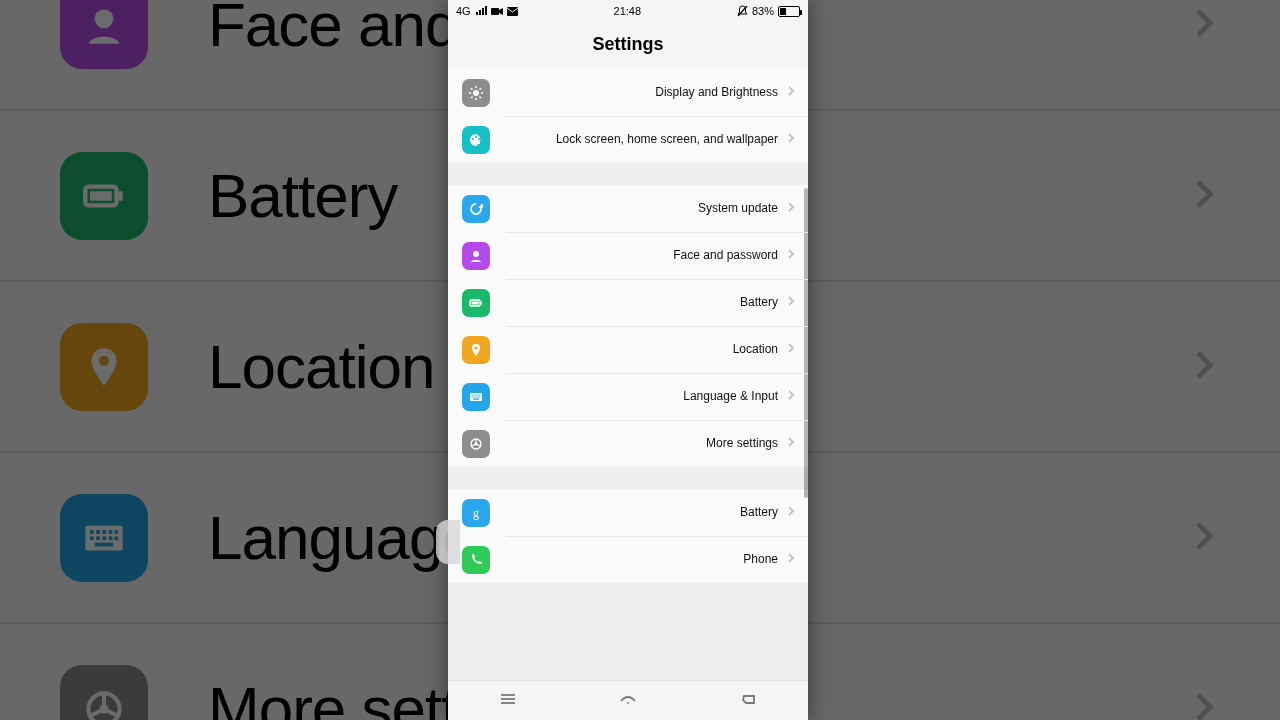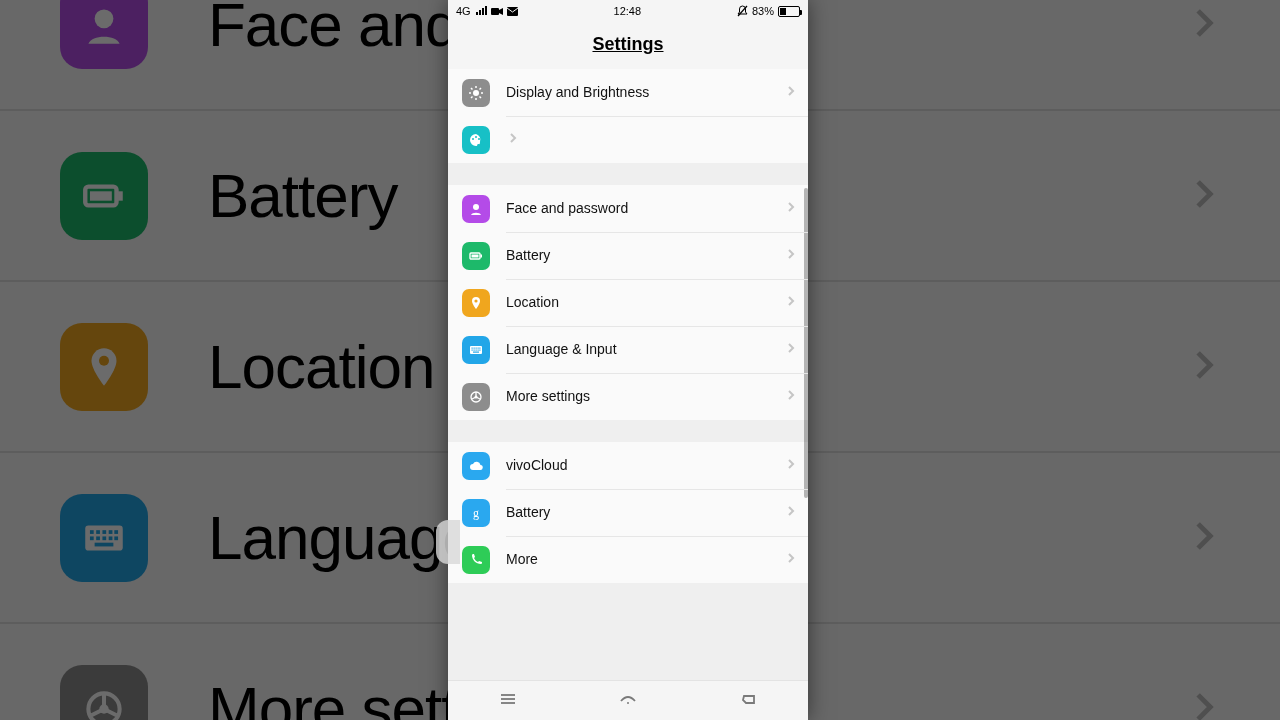--- a/index.html
+++ b/index.html
@@ -16,29 +16,29 @@
 
   
   .phone { position: absolute; left: 448px; top: 0; width: 360px; height: 720px; background: #f0abfc; box-shadow: 0 0 20px rgba(0,0,0,0.5); display: flex; flex-direction: column; }
   .statusbar { height: 22px; display: flex; align-items: center; font-size: 11px; padding: 0 8px; color: #000; justify-content: space-between; background: #f5f5f5; }
   .sb-left, .sb-right { display: flex; align-items: center; gap: 4px; }
   .sb-center { font-weight: 500; }
   .battery-shell { width: 22px; height: 11px; border: 1px solid #000; border-radius: 2px; position: relative; }
   .battery-shell::after { content: ""; position: absolute; right: -3px; top: 3px; width: 2px; height: 5px; background: #000; border-radius: 0 1px 1px 0; }
   .battery-fill { position: absolute; left: 1px; top: 1px; bottom: 1px; width: 30%; background: #000; }
 
-  .title { text-align: center; font-size: 18px; font-weight: 600; padding: 12px 0 14px; color: #000; background: #f5f5f5; text-decoration: underline; }
+  .title { text-align: center; font-size: 18px; font-weight: 600; padding: 12px 0 14px; color: #000; background: #f5f5f5; }
 
   .list { flex: 1; overflow: hidden; background: #efefef; }
   .group { background: #fafafa; margin-bottom: 22px; }
   .row { display: flex; align-items: center; min-height: 47px; padding: 6px 10px 6px 14px; position: relative; }
   .row + .row::before { content: ""; position: absolute; left: 58px; right: 0; top: 0; height: 1px; background: #e6e6e6; }
   .ic { width: 28px; height: 28px; border-radius: 7px; flex-shrink: 0; display: flex; align-items: center; justify-content: center; margin-right: 16px; }
   .ic svg { width: 16px; height: 16px; fill: #fff; }
-  .label { font-size: 14px; color: #111; line-height: 1.25; flex: 1; padding-right: 6px; }
+  .label { font-size: 12px; color: #111; line-height: 1.25; flex: 1; padding-right: 6px; text-align: right; }
   .chev { flex-shrink: 0; }
   .chev svg { width: 14px; height: 14px; stroke: #c5c5c5; stroke-width: 2; fill: none; }
 
   .scroll-ind { position: absolute; right: 0; top: 188px; width: 4px; height: 310px; background: rgba(0,0,0,0.28); border-radius: 2px; }
 
   .navbar { height: 40px; display: flex; align-items: center; justify-content: space-around; background: #f5f5f5; border-top: 1px solid #e3e3e3; }
   .navbtn svg { width: 20px; height: 20px; stroke: #7a7a7a; stroke-width: 1.8; fill: none; }
 
   .side-handle { position: absolute; left: -12px; top: 520px; width: 24px; height: 44px; background: #d8d8d8; border-radius: 12px 0 0 12px; opacity: 0.8; }
 </style>
@@ -138,21 +138,21 @@
           </svg>
         <svg width="12" height="9" viewBox="0 0 12 9">
             <rect x="0" y="1" width="8" height="7" rx="1" fill="#000"></rect>
             <path d="M8 3l4-2v7l-4-2z" fill="#000"></path>
           </svg>
         <svg width="11" height="9" viewBox="0 0 11 9">
             <rect x="0" y="0" width="11" height="9" rx="1" fill="#000"></rect>
             <path d="M0 1l5.5 4L11 1" stroke="#f5f5f5" stroke-width="1" fill="none"></path>
           </svg>
       </div>
-      <div class="sb-center">12:48</div>
+      <div class="sb-center">21:48</div>
       <div class="sb-right">
         <svg width="11" height="12" viewBox="0 0 11 12">
             <path d="M5.5 1a3 3 0 00-3 3v3L1 9h9l-1.5-2V4a3 3 0 00-3-3z" fill="none" stroke="#000" stroke-width="1"></path>
             <line x1="1" y1="11" x2="10" y2="1" stroke="#000" stroke-width="1.2"></line>
           </svg>
         <span>83%</span>
         <span class="battery-shell">
             <span class="battery-fill"></span>
           </span>
       </div>
@@ -186,26 +186,39 @@
           </div>
           <div class="row">
             <span class="ic" style="background:#17c0c6">
               <svg viewBox="0 0 16 16">
                 <path d="M8 2a6 6 0 100 12c2 0 1-2 2-2s2 1 2-2a6 6 0 00-4-8z" fill="#fff"></path>
                 <circle cx="5" cy="7" r="1" fill="#17c0c6"></circle>
                 <circle cx="8" cy="5" r="1" fill="#17c0c6"></circle>
                 <circle cx="11" cy="7" r="1" fill="#17c0c6"></circle>
               </svg>
             </span>
+            <span class="label">Lock screen, home screen, and wallpaper</span>
             <span class="chev"><svg viewBox="0 0 14 14">
                 <polyline points="5,3 9,7 5,11"></polyline>
               </svg></span>
           </div>
         </div>
         <div class="group">
+          <div class="row">
+            <span class="ic" style="background:#2aa8ef">
+              <svg viewBox="0 0 16 16">
+                <path d="M8 3a5 5 0 104.5 2.8L14 4" fill="none" stroke="#fff" stroke-width="1.8"></path>
+                <path d="M14 3v3h-3" fill="none" stroke="#fff" stroke-width="1.8"></path>
+              </svg>
+            </span>
+            <span class="label">System update</span>
+            <span class="chev"><svg viewBox="0 0 14 14">
+                <polyline points="5,3 9,7 5,11"></polyline>
+              </svg></span>
+          </div>
           <div class="row">
             <span class="ic" style="background:#b44be8">
               <svg viewBox="0 0 16 16">
                 <circle cx="8" cy="6" r="3" fill="#fff"></circle>
                 <path d="M3 14c1-3 9-3 10 0z" fill="#fff"></path>
               </svg>
             </span>
             <span class="label">Face and password</span>
             <span class="chev"><svg viewBox="0 0 14 14">
                 <polyline points="5,3 9,7 5,11"></polyline>
@@ -273,46 +286,35 @@
             <span class="label">More settings</span>
             <span class="chev"><svg viewBox="0 0 14 14">
                 <polyline points="5,3 9,7 5,11"></polyline>
               </svg></span>
           </div>
         </div>
         <div class="group">
           <div class="row">
             <span class="ic" style="background:#2aa8ef">
               <svg viewBox="0 0 16 16">
-                <path d="M5 12a3 3 0 010-6 4 4 0 017.5 1A2.5 2.5 0 0112 12z" fill="#fff"></path>
-              </svg>
-            </span>
-            <span class="label">vivoCloud</span>
-            <span class="chev"><svg viewBox="0 0 14 14">
-                <polyline points="5,3 9,7 5,11"></polyline>
-              </svg></span>
-          </div>
-          <div class="row">
-            <span class="ic" style="background:#2aa8ef">
-              <svg viewBox="0 0 16 16">
                 <text x="8" y="12" text-anchor="middle" font-size="12" font-family="serif" fill="#fff">g</text>
               </svg>
             </span>
             <span class="label">Battery</span>
             <span class="chev"><svg viewBox="0 0 14 14">
                 <polyline points="5,3 9,7 5,11"></polyline>
               </svg></span>
           </div>
           <div class="row">
             <span class="ic" style="background:#2ecc57">
               <svg viewBox="0 0 16 16">
                 <path d="M4 3c0-1 1-1 2-1l1 3-1 1c1 2 2 3 4 4l1-1 3 1c0 1 0 2-1 2-5 0-9-4-9-9z" fill="#fff"></path>
               </svg>
             </span>
-            <span class="label">More</span>
+            <span class="label">Phone</span>
             <span class="chev"><svg viewBox="0 0 14 14">
                 <polyline points="5,3 9,7 5,11"></polyline>
               </svg></span>
           </div>
         </div>
       </div>
 
     <div class="side-handle"></div>
 
     <div class="navbar">

